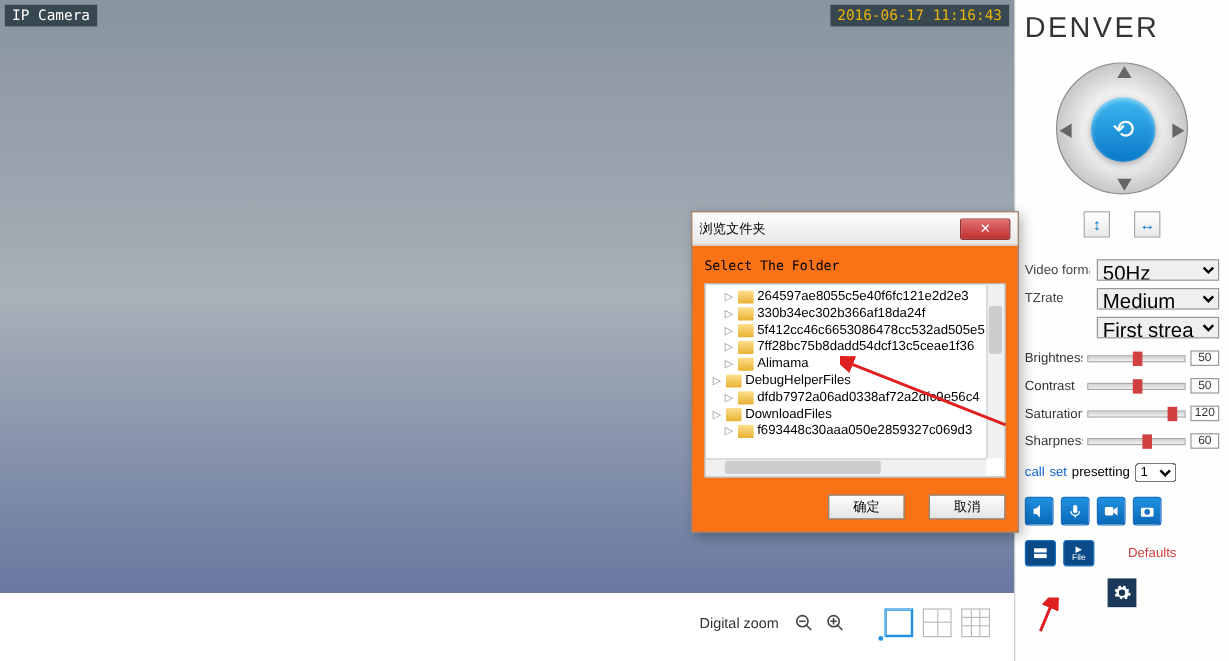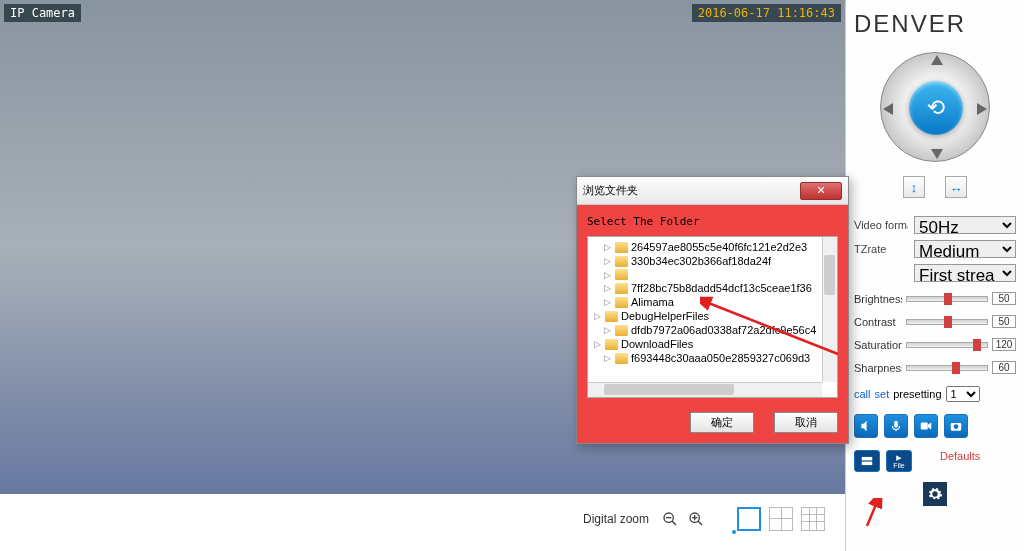--- a/index.html
+++ b/index.html
@@ -54,21 +54,21 @@
   .ibtn.alt { background:#0a4a88; width:26px; height:22px; }
   .ibtn svg { width:14px; height:14px; fill:#fff; }
   .defaults { color:#d04040; font-size:11px; margin-left:22px; }
   .gear { width:24px; height:24px; background:#1a3858; margin:4px auto 0; display:flex; align-items:center; justify-content:center; }
   
   
   .red-arrow1 { position:absolute; top:296px; left:700px; width:140px; height:60px; pointer-events:none; }
   .red-arrow2 { position:absolute; top:498px; left:863px; width:20px; height:30px; pointer-events:none; }
   
   
-  .dialog { position: absolute; top: 176px; left: 576px; width: 273px; background: #ef4444; border: 1px solid #888; box-shadow: 3px 3px 10px rgba(0,0,0,0.3); font-size: 11px; }
+  .dialog { position: absolute; top: 176px; left: 576px; width: 273px; background: #f97316; border: 1px solid #888; box-shadow: 3px 3px 10px rgba(0,0,0,0.3); font-size: 11px; }
   .dlg-title { height: 28px; background: linear-gradient(#fdfdfd,#e8e8e8); border-bottom: 1px solid #ccc; display:flex; align-items:center; padding: 0 6px; font-family: SimSun, serif; }
   .dlg-close { margin-left:auto; width:42px; height:18px; background: linear-gradient(#e07070,#c03030); border:1px solid #903030; border-radius: 2px; color:#fff; display:flex; align-items:center; justify-content:center; font-size:11px; cursor:pointer; }
   .dlg-body { padding: 10px; }
   .dlg-instr { font-family: monospace; font-size: 11px; margin-bottom: 8px; }
   .tree-box { border: 1px solid #aaa; background: #fff; height: 162px; overflow: hidden; position: relative; padding: 3px 0; }
   .tree-item { display:flex; align-items:center; gap:3px; padding: 1px 0 1px 16px; font-family: monospace; font-size: 11px; white-space: nowrap; }
   .tree-item .tri { color:#888; font-size:9px; width:8px; }
   .folder-ico { width:13px; height:11px; background: linear-gradient(#fde090,#e8b030); border-radius: 1px; display:inline-block; }
   .tree-vscroll { position:absolute; right:0; top:0; width:15px; height:calc(100% - 15px); background:#f0f0f0; border-left:1px solid #ccc; }
   .tree-vthumb { position:absolute; right:2px; top:18px; width:11px; height:40px; background:#cdcdcd; border-radius:2px; }
@@ -190,21 +190,21 @@
             <path d="M15 10l6-4v12l-6-4z"></path>
           </svg>
         </div>
       <div class="ibtn">
           <svg viewBox="0 0 24 24">
             <rect x="3" y="7" width="18" height="13" rx="2"></rect>
             <circle cx="12" cy="13" r="4" fill="#1a70c0"></circle>
           </svg>
         </div>
     </div>
-    <div class="icon-row" style="">
+    <div class="icon-row" style="align-items:center">
       <div class="ibtn alt">
           <svg viewBox="0 0 24 24">
             <rect x="3" y="5" width="18" height="6" fill="#fff"></rect>
             <rect x="3" y="13" width="18" height="6" fill="#fff"></rect>
           </svg>
         </div>
       <div class="ibtn alt" style="flex-direction:column;font-size:7px;color:#fff;">▶<span>File</span></div>
       <span class="defaults">Defaults</span>
     </div>
     <div class="gear">
@@ -229,20 +229,21 @@
           <span>264597ae8055c5e40f6fc121e2d2e3</span>
         </div>
       <div class="tree-item">
           <span class="tri">▷</span>
           <span class="folder-ico"></span>
           <span>330b34ec302b366af18da24f</span>
         </div>
       <div class="tree-item">
           <span class="tri">▷</span>
           <span class="folder-ico"></span>
+          <span>5f412cc46c6653086478cc532ad505e5</span>
         </div>
       <div class="tree-item">
           <span class="tri">▷</span>
           <span class="folder-ico"></span>
           <span>7ff28bc75b8dadd54dcf13c5ceae1f36</span>
         </div>
       <div class="tree-item">
           <span class="tri">▷</span>
           <span class="folder-ico"></span>
           <span>Alimama</span>

